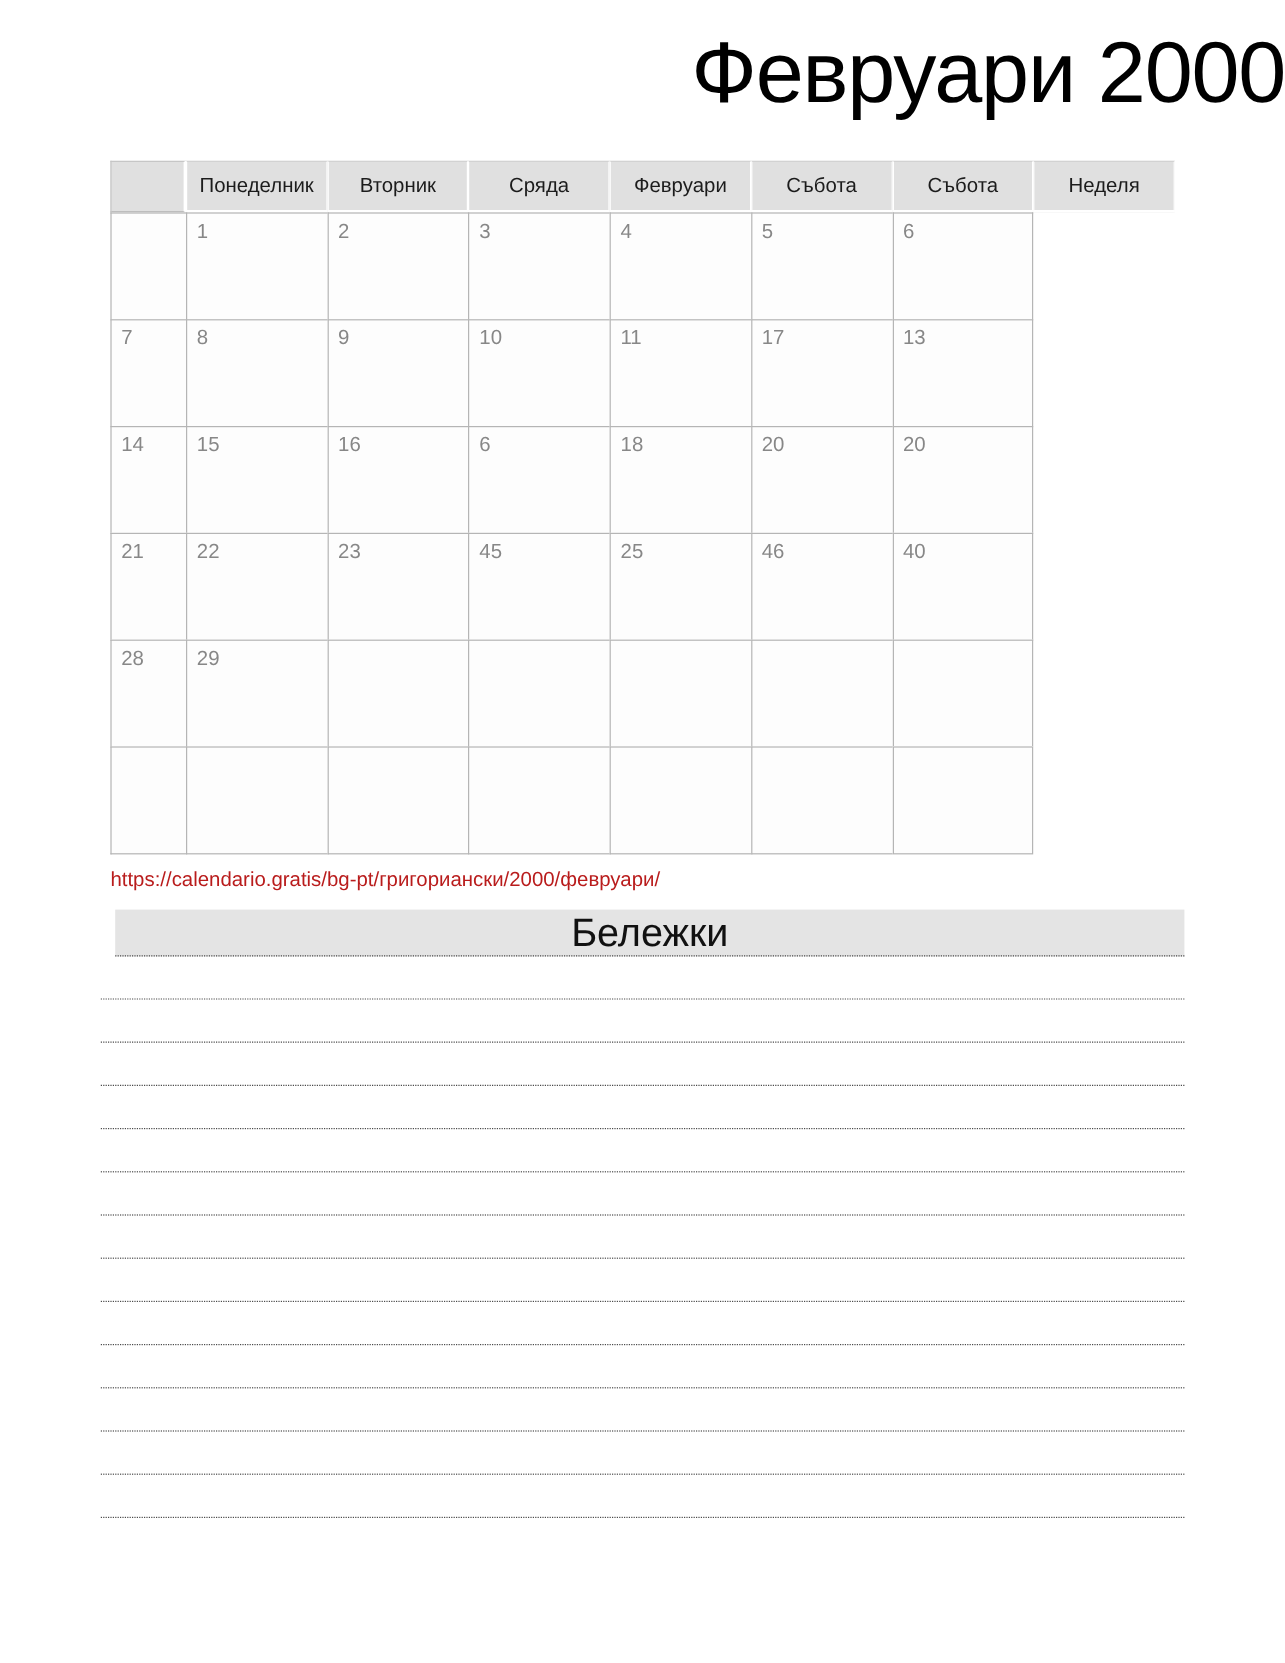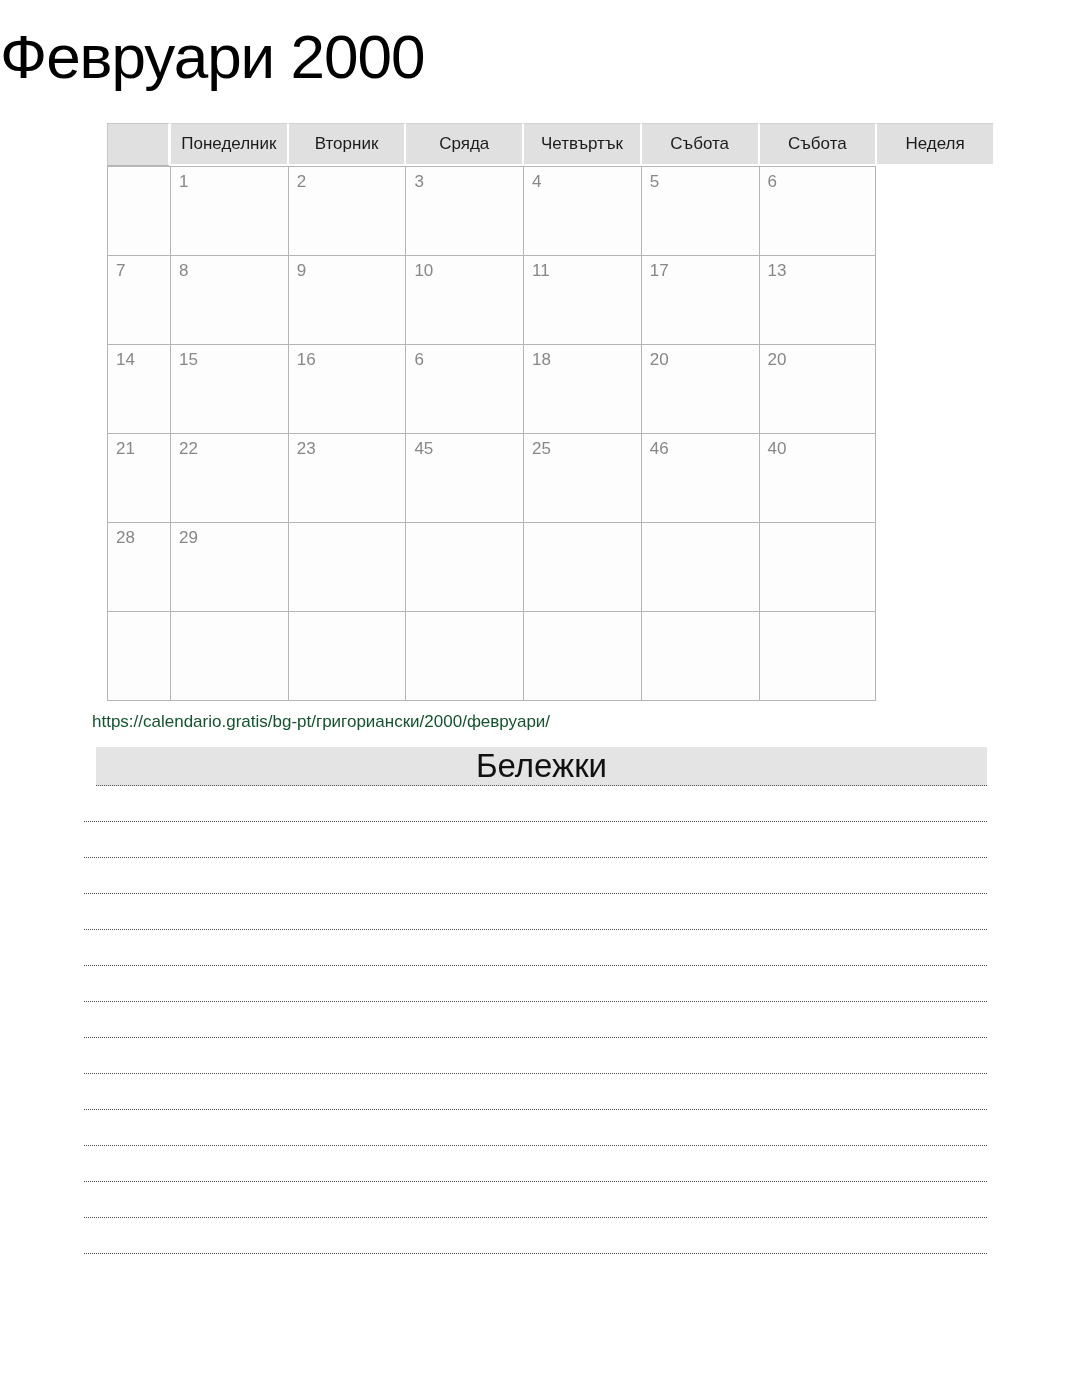--- a/index.html
+++ b/index.html
@@ -18,38 +18,37 @@
     position: relative;
     width: 1071px;
     height: 1386px;
     background: #ffffff;
   }
 
   
   .title {
     margin: 0;
     padding-top: 24px;
-    text-align: left;
-    font-size: 62px;
+    text-align: right;
+    font-size: 72px;
     line-height: 1.05;
     font-weight: 400;
     letter-spacing: -1px;
     color: #000000;
   }
 
   
   .calendar-wrap {
     margin: 34px 0 0 92px;
   }
   table.calendar {
     border-collapse: separate;
     border-spacing: 0;
     table-layout: fixed;
     width: 887px;
-    margin-left: 15px;
   }
   table.calendar col.gutter-col { width: 63px; }
 
   th.day-header {
     background: #e0e0e0;
     font-size: 17px;
     font-weight: 400;
     color: #1c1c1c;
     height: 40px;
     text-align: center;
@@ -79,21 +78,21 @@
     color: #878787;
     height: 83px;
   }
   td.date-cell.last-col { border-right: 1px solid #b5b5b5; }
   tr.last-row td.date-cell { border-bottom: 1px solid #b5b5b5; }
 
   
   .source-url {
     margin: 11px 0 0 92px;
     font-size: 17px;
-    color: #14532d;
+    color: #b91c1c;
   }
 
   
   .notes {
     width: 903px;
     margin: 15px auto 0 auto;
   }
   .notes-header {
     background: #e4e4e4;
     height: 38px;
@@ -127,21 +126,21 @@
           <col>
           <col>
           <col>
       </colgroup>
       <thead>
         <tr>
           <td class="gutter" rowspan="7"></td>
           <th class="day-header">Понеделник</th>
           <th class="day-header">Вторник</th>
           <th class="day-header">Сряда</th>
-          <th class="day-header">Четвъртък</th>
+          <th class="day-header">Февруари</th>
           <th class="day-header">Събота</th>
           <th class="day-header">Събота</th>
           <th class="day-header">Неделя</th>
         </tr>
       </thead>
       <tbody>
         <tr>
           <td class="date-cell"></td>
           <td class="date-cell">1</td>
           <td class="date-cell">2</td>

